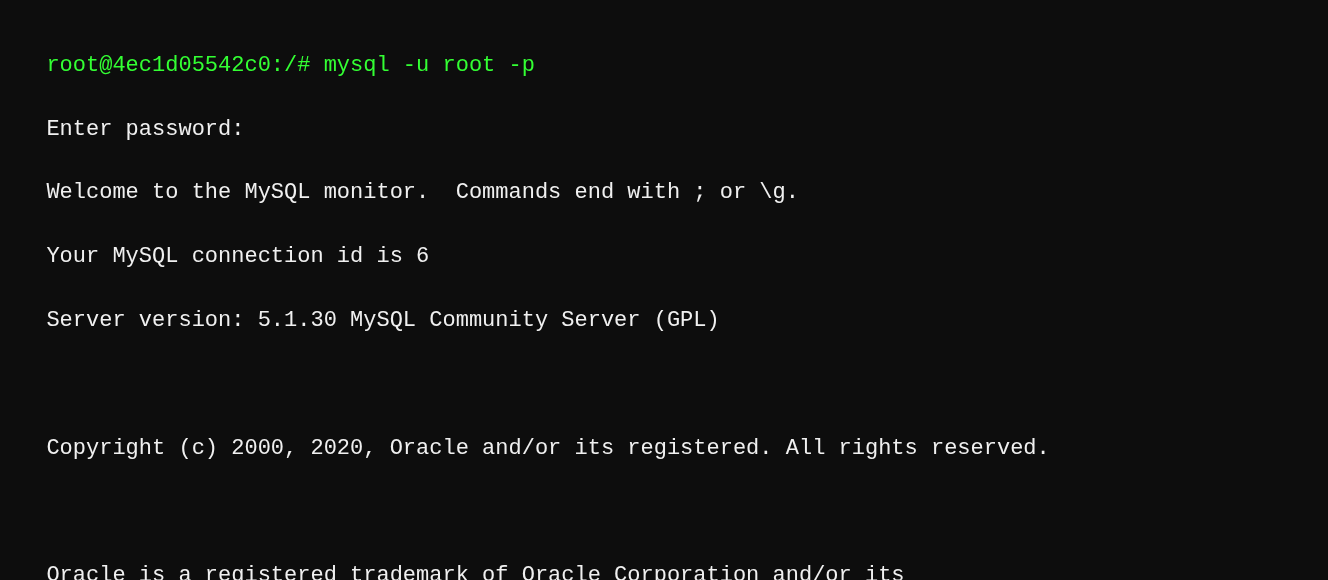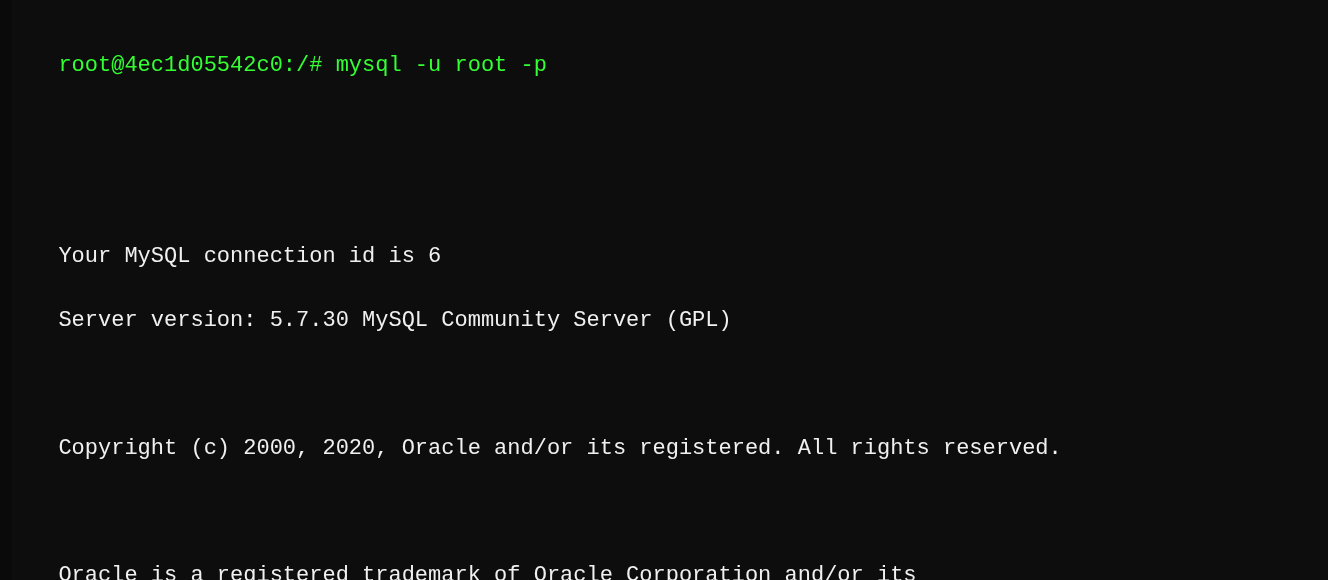--- a/index.html
+++ b/index.html
@@ -21,41 +21,40 @@
       background-color: #0d0d0d;
       width: 1328px;
       height: 580px;
       padding: 18px 20px 18px 20px;
       font-family: 'Courier New', Courier, monospace;
       font-size: 22px;
       line-height: 1.45;
       color: #f0f0f0;
       white-space: pre;
       overflow: hidden;
-      margin-left: 12px;
     }
 
     .line-green {
       color: #33ff33;
     }
 
     @keyframes blink {
       0%, 100% { opacity: 1; }
       50% { opacity: 0; }
     }
   </style>
 </head>
 <body>
 
 <div class="terminal">
   <span class="line-green">root@4ec1d05542c0:/# mysql -u root -p</span><br>
-  <br>
-  <br>
+  <span>Enter password:</span><br>
+  <span>Welcome to the MySQL monitor.  Commands end with ; or \g.</span><br>
   <span>Your MySQL connection id is 6</span><br>
-  <span>Server version: 5.7.30 MySQL Community Server (GPL)</span><br>
+  <span>Server version: 5.1.30 MySQL Community Server (GPL)</span><br>
   <br>
   <span>Copyright (c) 2000, 2020, Oracle and/or its registered. All rights reserved.</span><br>
   <br>
   <span>Oracle is a registered trademark of Oracle Corporation and/or its</span><br>
   <br>
   <br>
   <br>
   <br>
   <br>
   

